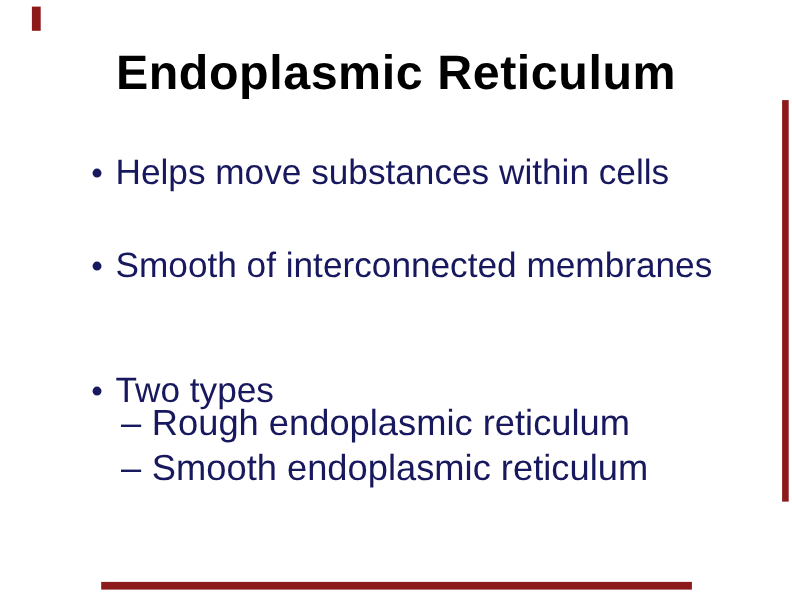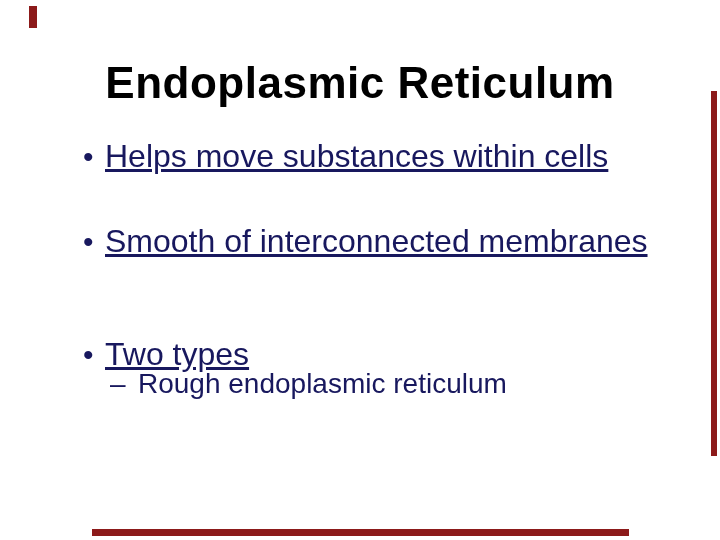--- a/index.html
+++ b/index.html
@@ -20,53 +20,52 @@
   .accent { position: absolute; background: #8C1A1A; }
   .accent-topleft { left: 29px; top: 6px;  width: 8px;  height: 22px; }
   .accent-right   { left: 711px; top: 91px; width: 6px; height: 365px; }
   .accent-bottom  { left: 92px; top: 529px; width: 537px; height: 7px; }
 
   .title {
     position: absolute;
     left: 0;
     right: 0;
     top: 41px;
-    margin: 16px;
+    margin: 0;
     text-align: center;
     font-size: 44px;
     line-height: 52px;
     font-weight: bold;
     color: #000000;
     letter-spacing: 0.5px;
   }
 
   .bullet {
     position: absolute;
     left: 83px;
     right: 30px;
     font-size: 32px;
     line-height: 40px;
     color: #18185E;
     white-space: nowrap;
-    text-decoration: underline;
   }
   .bullet .dot {
     display: inline-block;
     width: 22px;
     font-size: 30px;
   }
   .b1 { top: 136px; }
   .b2 { top: 221px; }
   .b3 { top: 334px; }
 
   .sub {
     position: absolute;
     left: 110px;
     right: 30px;
-    font-size: 28px;
+    font-size: 33px;
     line-height: 36px;
     color: #18185E;
     white-space: nowrap;
   }
   .sub .dash {
     display: inline-block;
     width: 28px;
   }
   .s1 { top: 366px; }
   .s2 { top: 407px; }
@@ -91,14 +90,17 @@
   </div>
 
   <div class="bullet b3">
     <span class="dot">•</span><span>Two types</span>
   </div>
 
   <div class="sub s1">
     <span class="dash">–</span><span>Rough endoplasmic reticulum</span>
   </div>
 
+  <div class="sub s2">
+    <span class="dash">–</span><span>Smooth endoplasmic reticulum</span>
+  </div>
 
 </div>
 
 </body></html>

